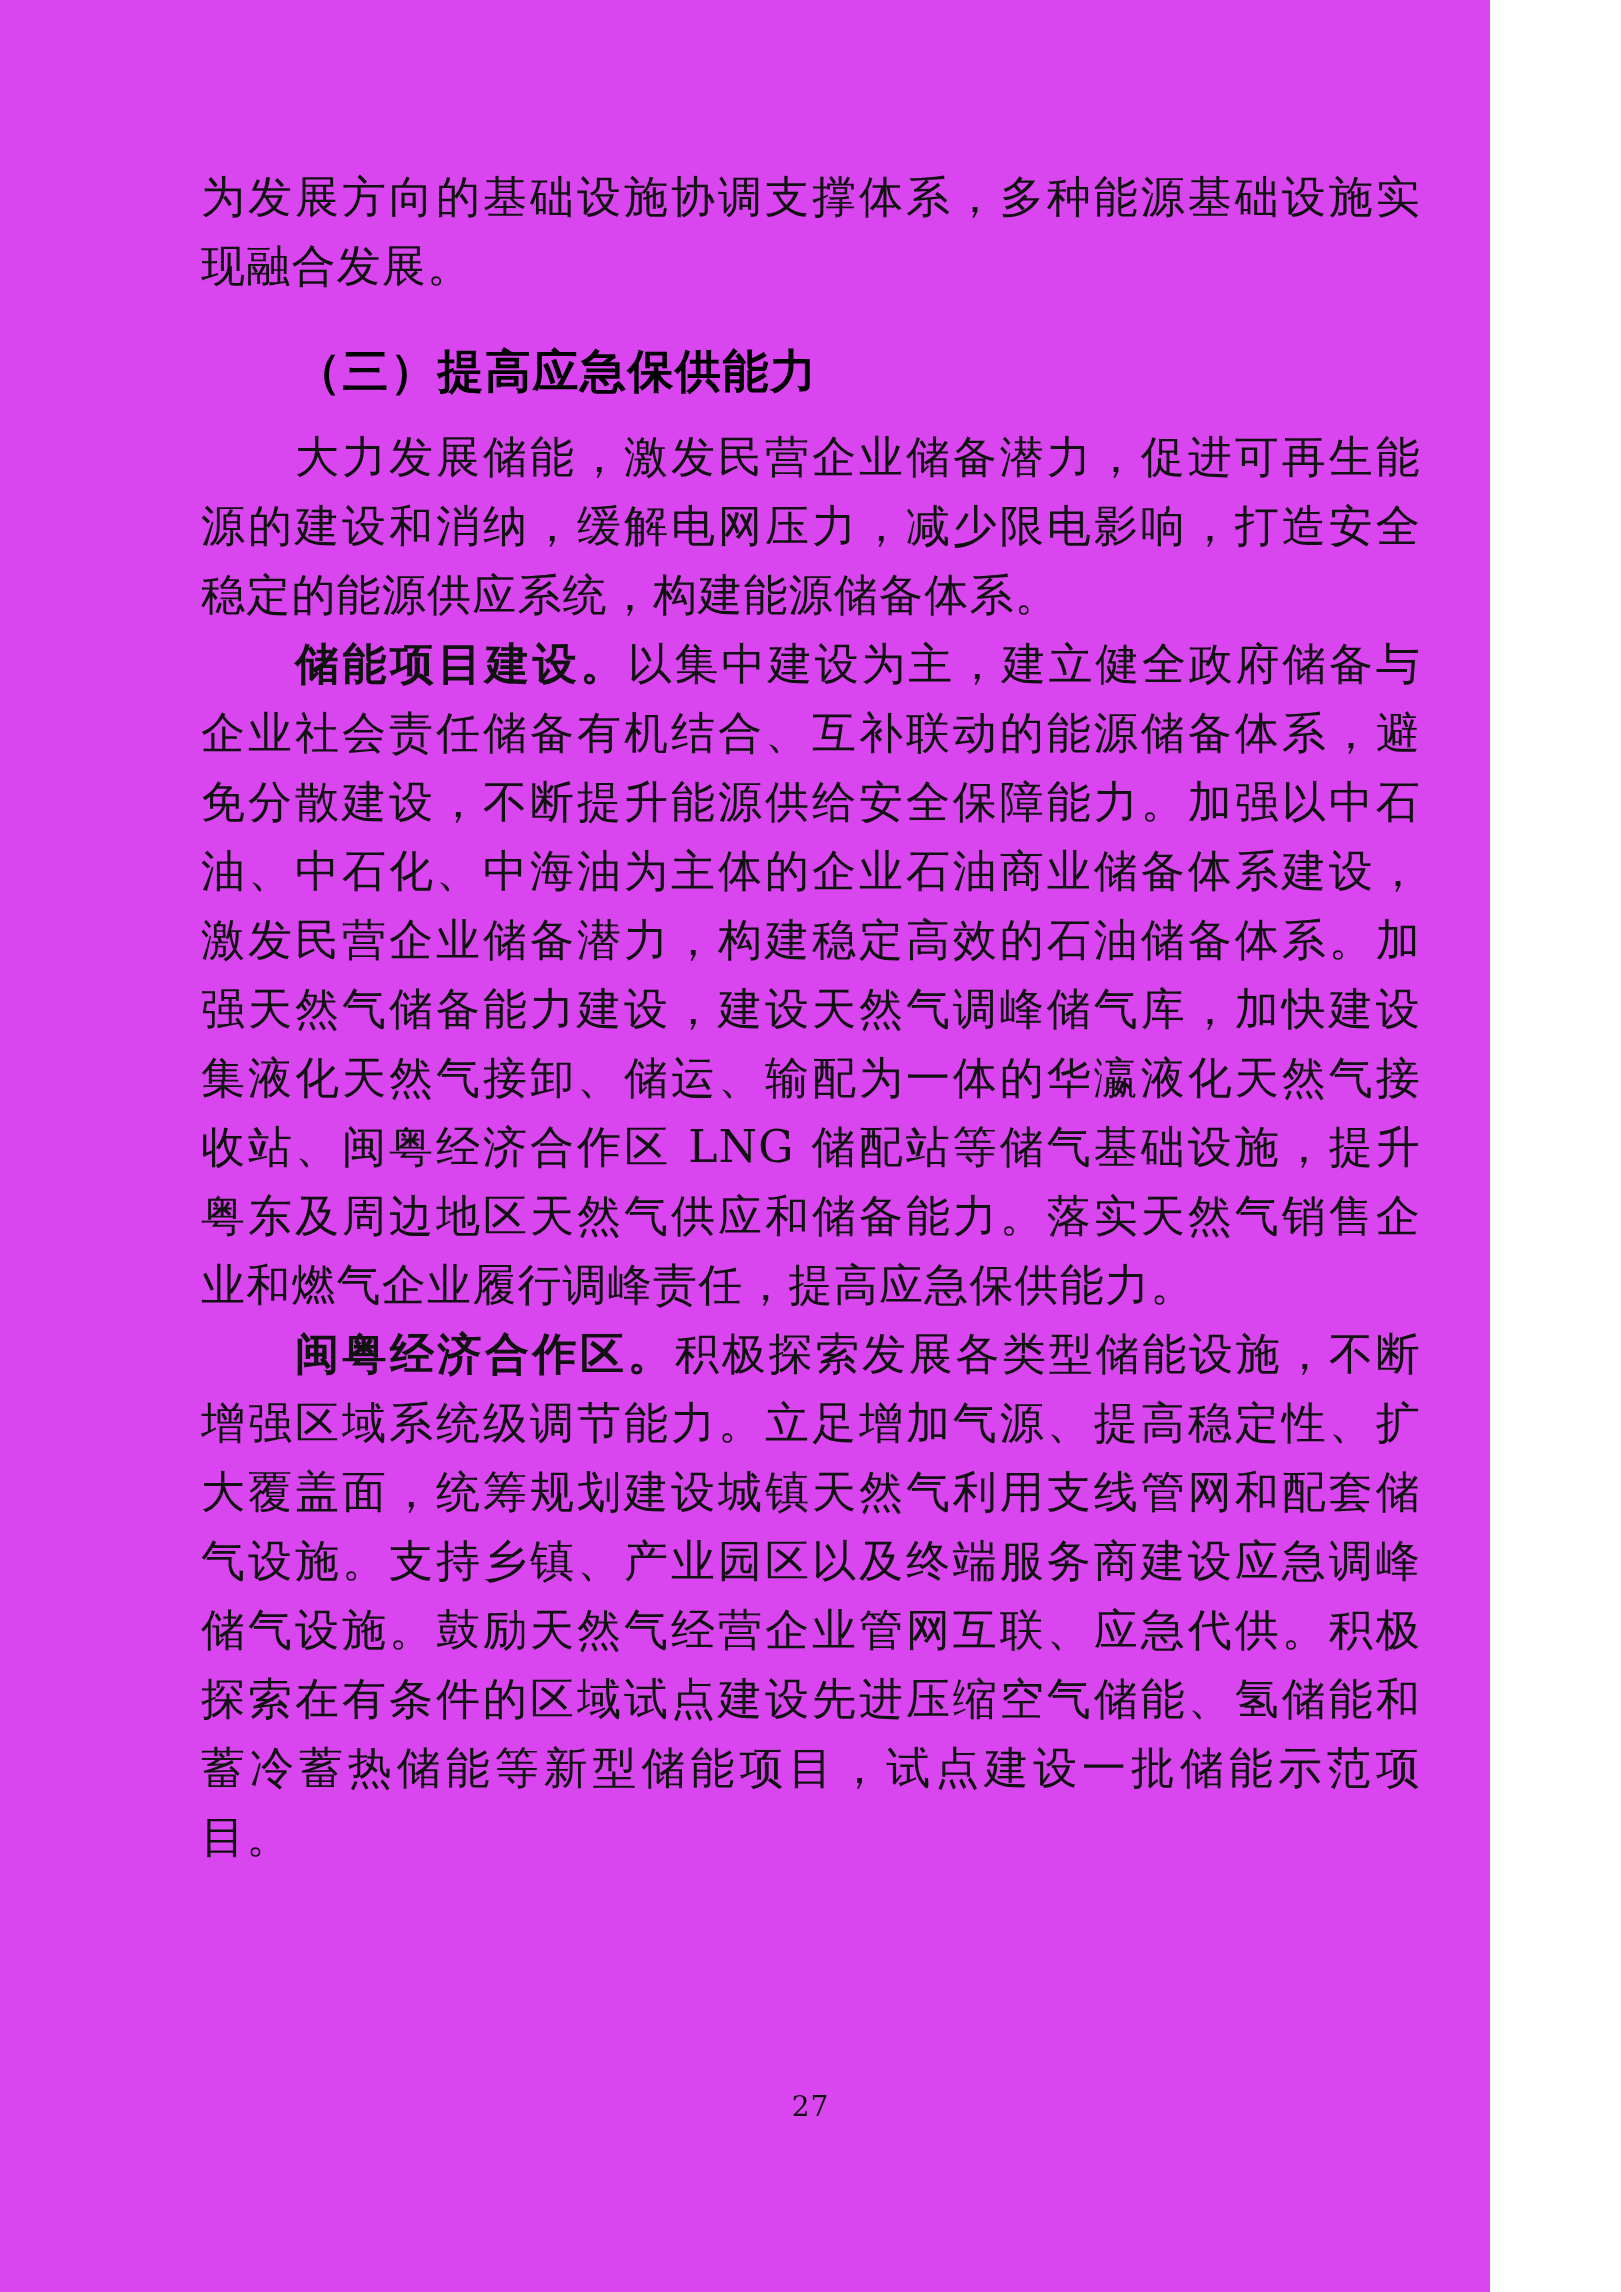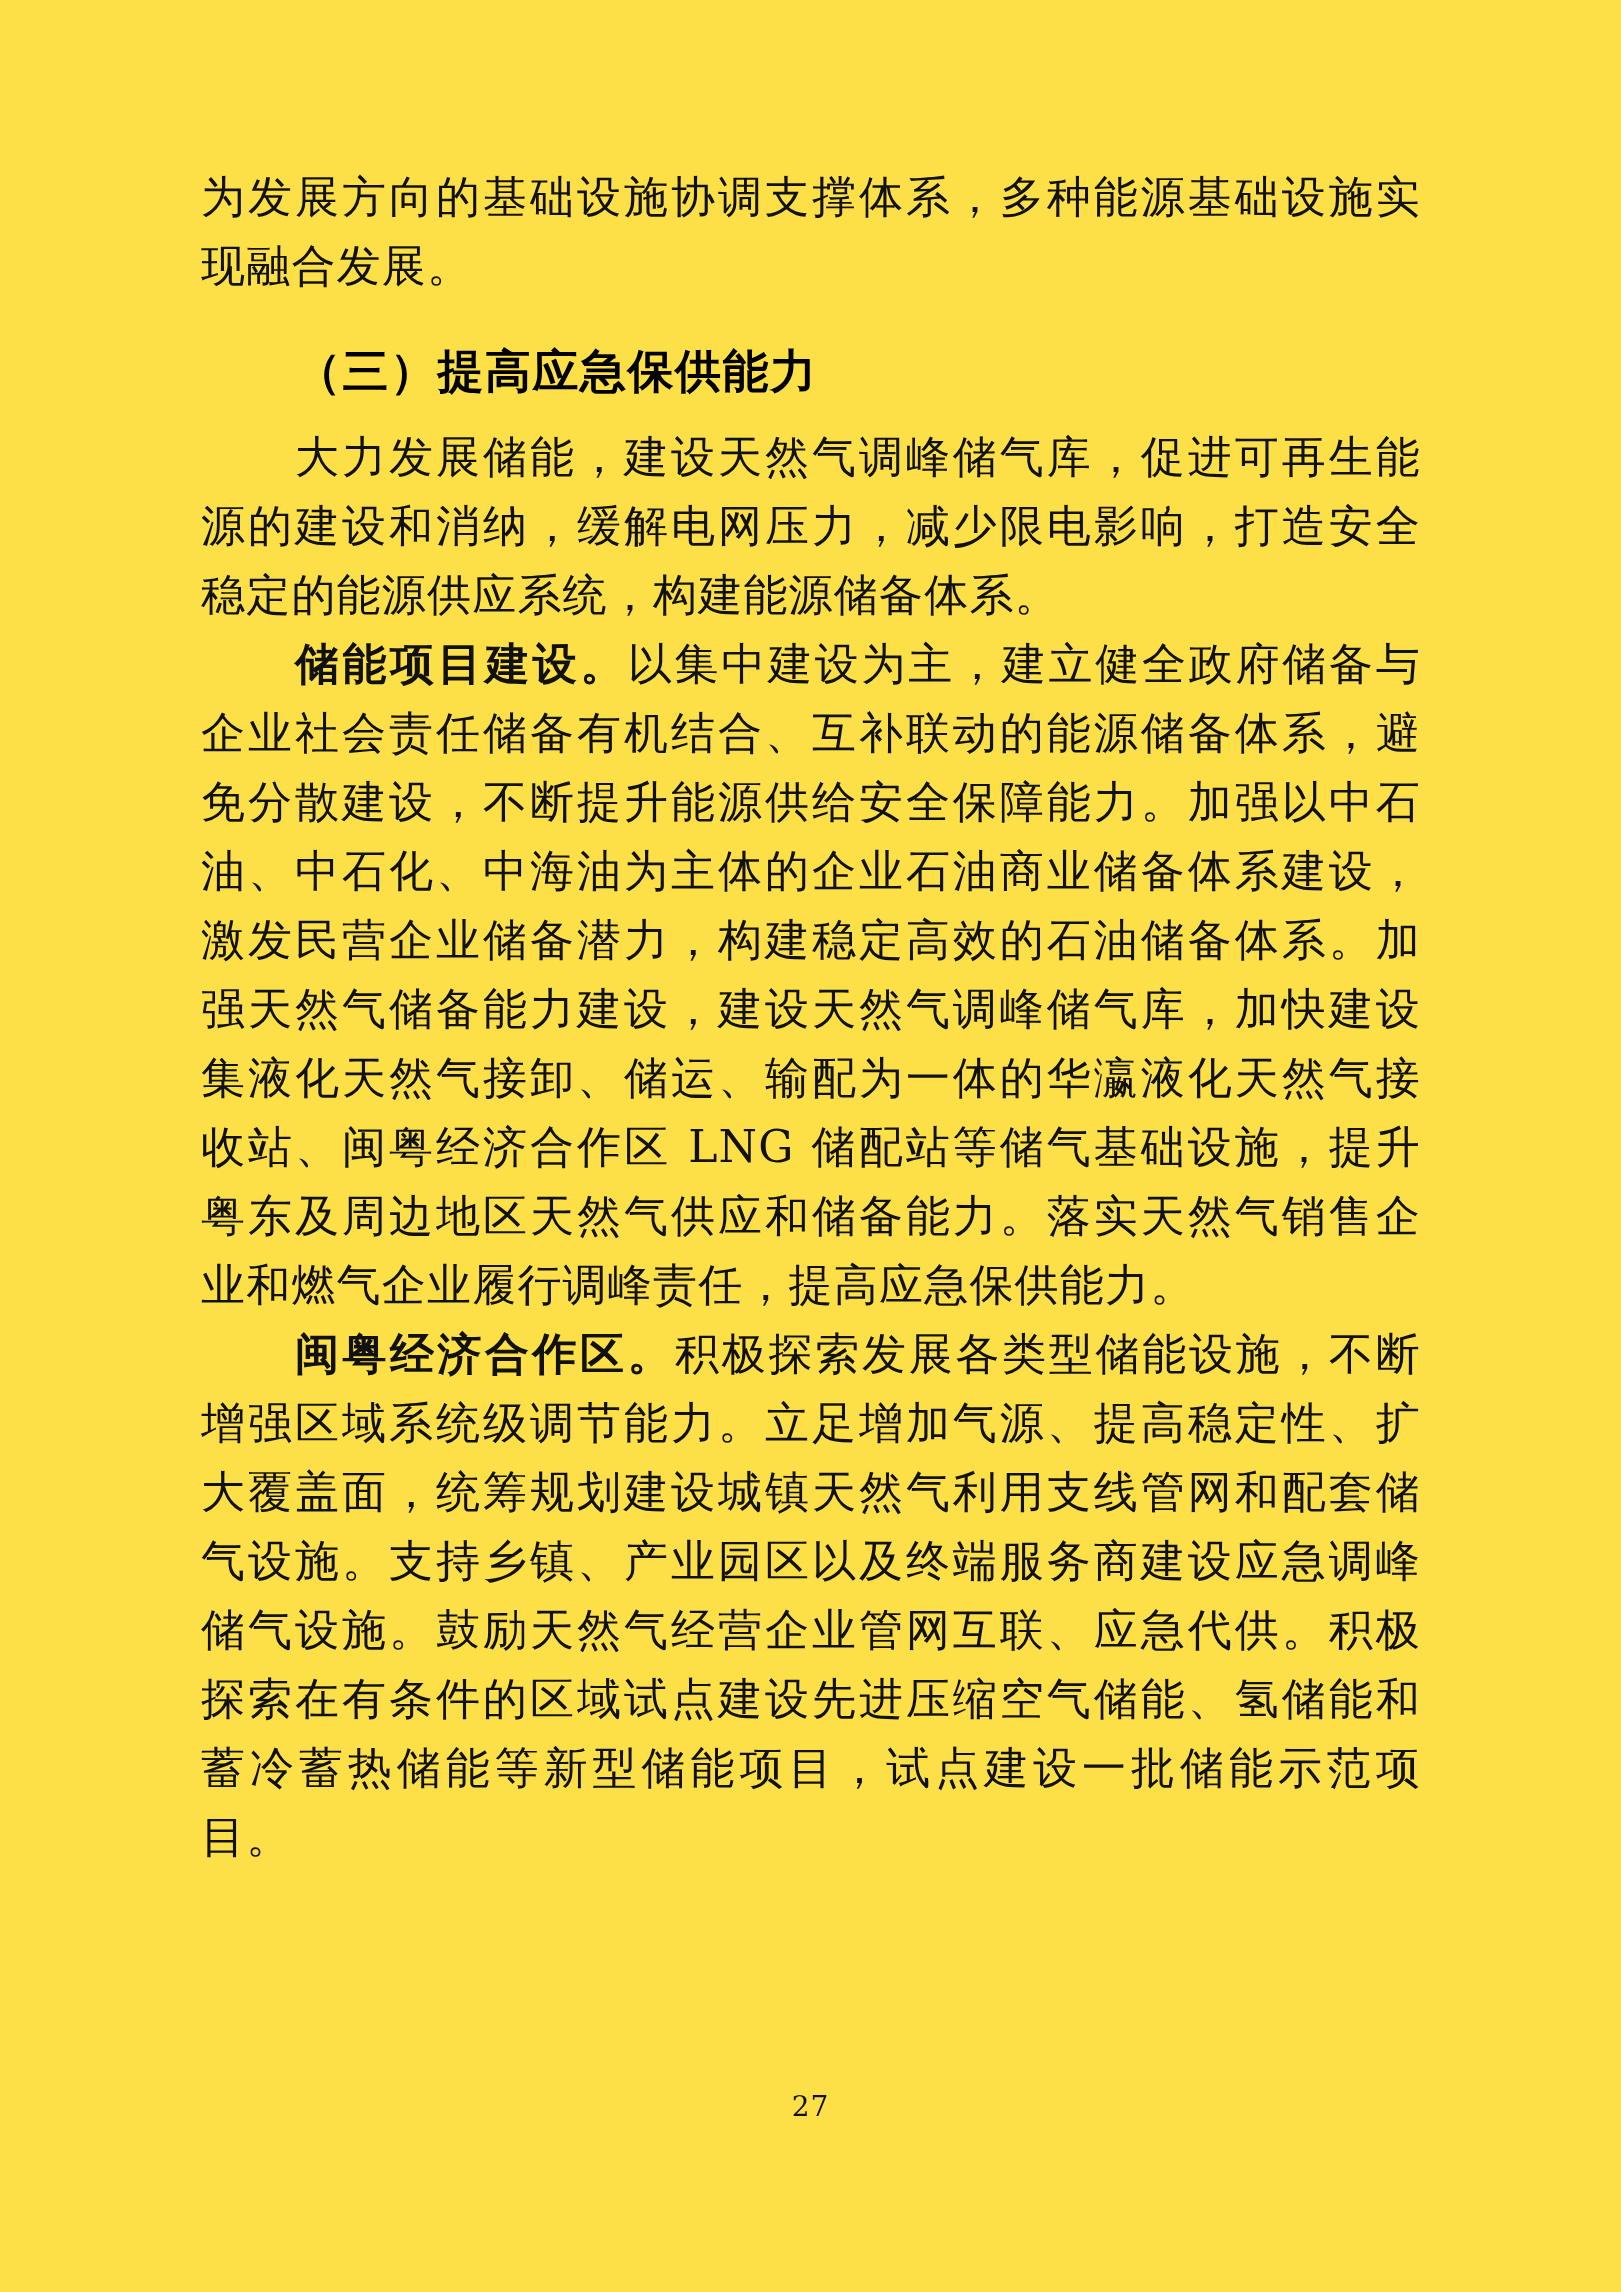--- a/index.html
+++ b/index.html
@@ -14,23 +14,23 @@
     position: relative;
     font-family: "DejaVu Serif", "Liberation Serif", serif;
     color: #000000;
     overflow: hidden;
   }
 
   .page {
     position: absolute;
     top: 0;
     left: 0;
-    width: 1621px;
+    width: 1490px;
     height: 2293px;
-    background: #fde047;
+    background: #d946ef;
   }
 
   .content {
     position: absolute;
     left: 201px;
     top: 162px;
     width: 1220px;
   }
 
   
@@ -96,21 +96,21 @@
 <div class="page">
 
   <div class="content">
 
     <p class="para">为发展方向的基础设施协调支撑体系，多种能源基础设施实现融合发展。</p>
 
     <div class="gap-sm"></div>
 
     <h2 class="heading">（三）提高应急保供能力</h2>
 
-    <p class="para indent">大力发展储能，建设天然气调峰储气库，促进可再生能源的建设和消纳，缓解电网压力，减少限电影响，打造安全稳定的能源供应系统，构建能源储备体系。</p>
+    <p class="para indent">大力发展储能，激发民营企业储备潜力，促进可再生能源的建设和消纳，缓解电网压力，减少限电影响，打造安全稳定的能源供应系统，构建能源储备体系。</p>
 
     <p class="para indent"><span class="lead">储能项目建设。</span><span>以集中建设为主，建立健全政府储备与企业社会责任储备有机结合、互补联动的能源储备体系，避免分散建设，不断提升能源供给安全保障能力。加强以中石油、中石化、中海油为主体的企业石油商业储备体系建设，激发民营企业储备潜力，构建稳定高效的石油储备体系。加强天然气储备能力建设，建设天然气调峰储气库，加快建设集液化天然气接卸、储运、输配为一体的华瀛液化天然气接收站、闽粤经济合作区 LNG 储配站等储气基础设施，提升粤东及周边地区天然气供应和储备能力。落实天然气销售企业和燃气企业履行调峰责任，提高应急保供能力。</span></p>
 
     <p class="para indent"><span class="lead">闽粤经济合作区。</span><span>积极探索发展各类型储能设施，不断增强区域系统级调节能力。立足增加气源、提高稳定性、扩大覆盖面，统筹规划建设城镇天然气利用支线管网和配套储气设施。支持乡镇、产业园区以及终端服务商建设应急调峰储气设施。鼓励天然气经营企业管网互联、应急代供。积极探索在有条件的区域试点建设先进压缩空气储能、氢储能和蓄冷蓄热储能等新型储能项目，试点建设一批储能示范项目。</span></p>
 
   </div>
 
   <div class="footer">
     <span class="page-number">27</span>
   </div>

